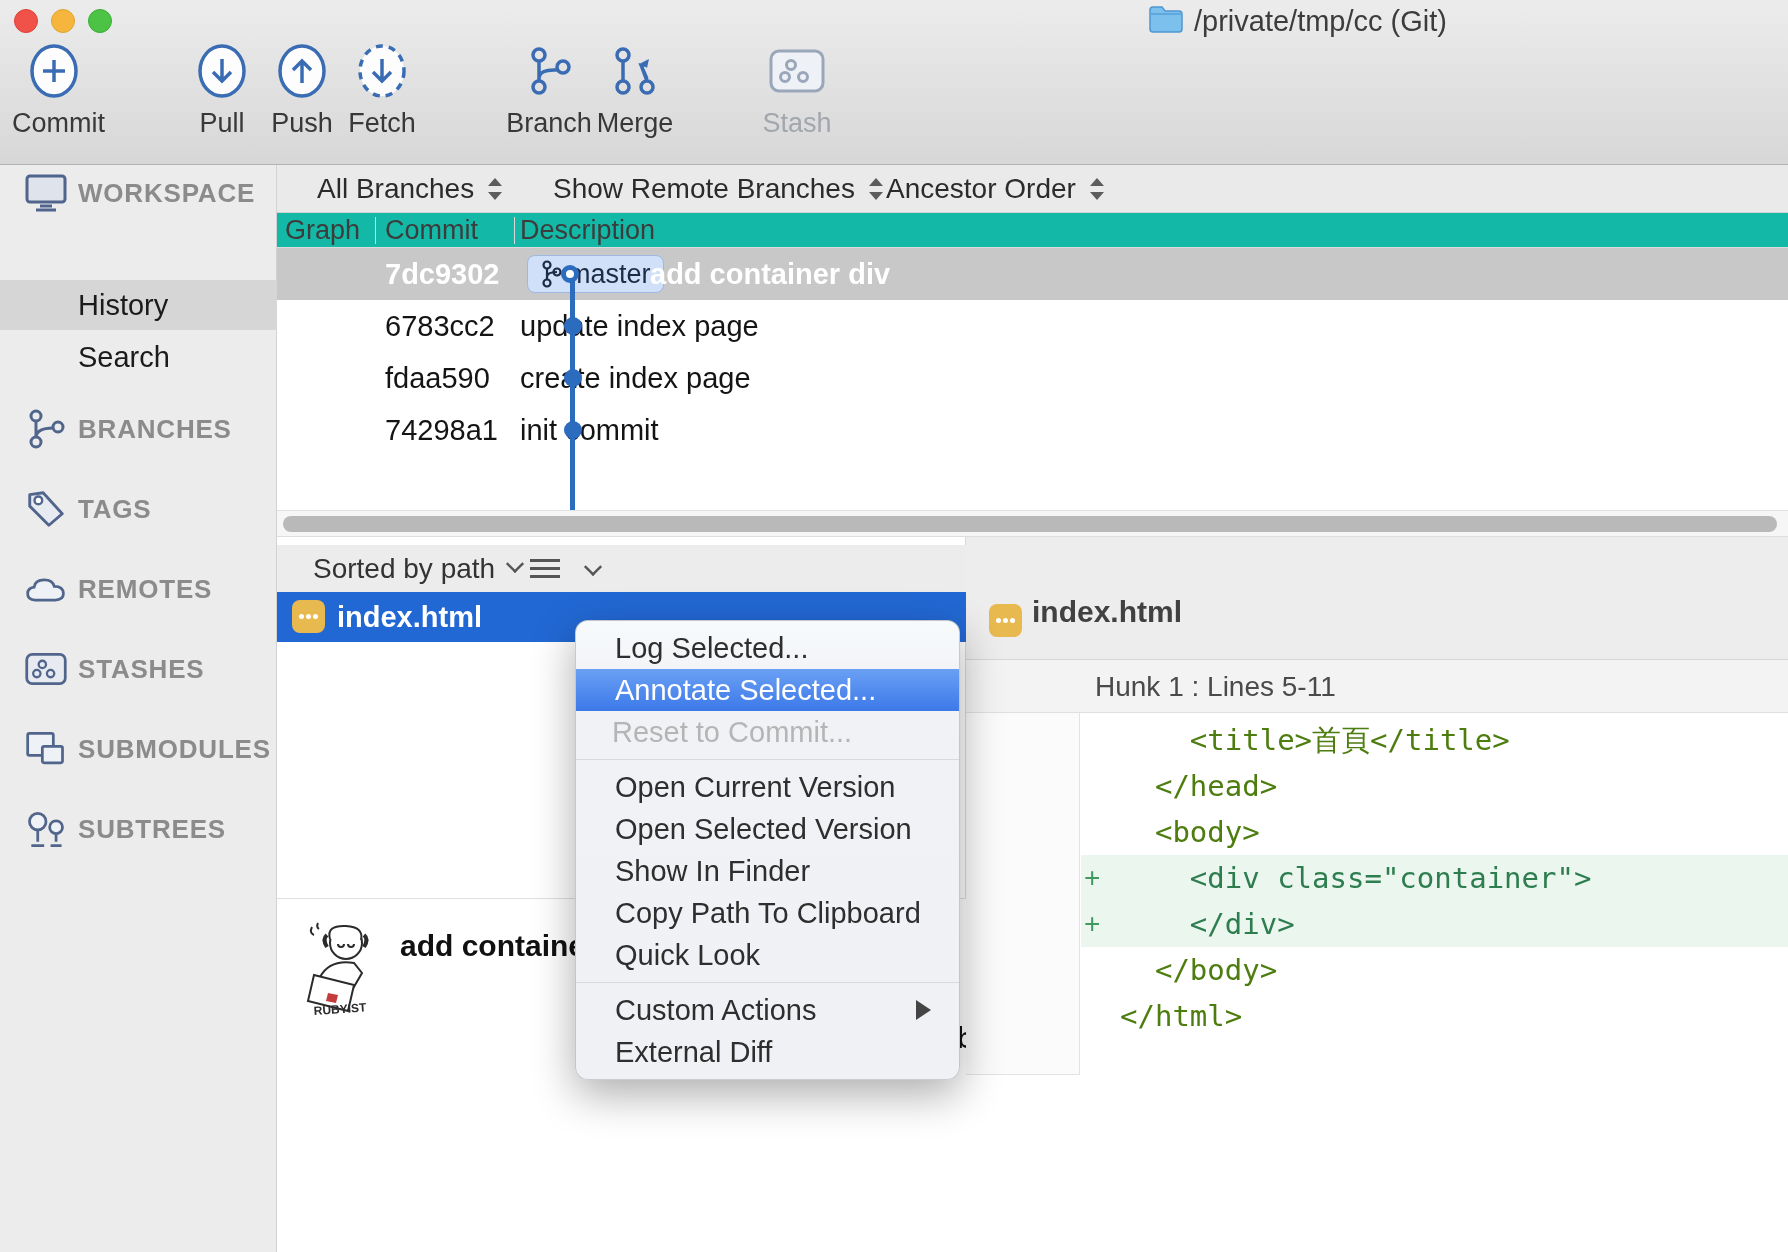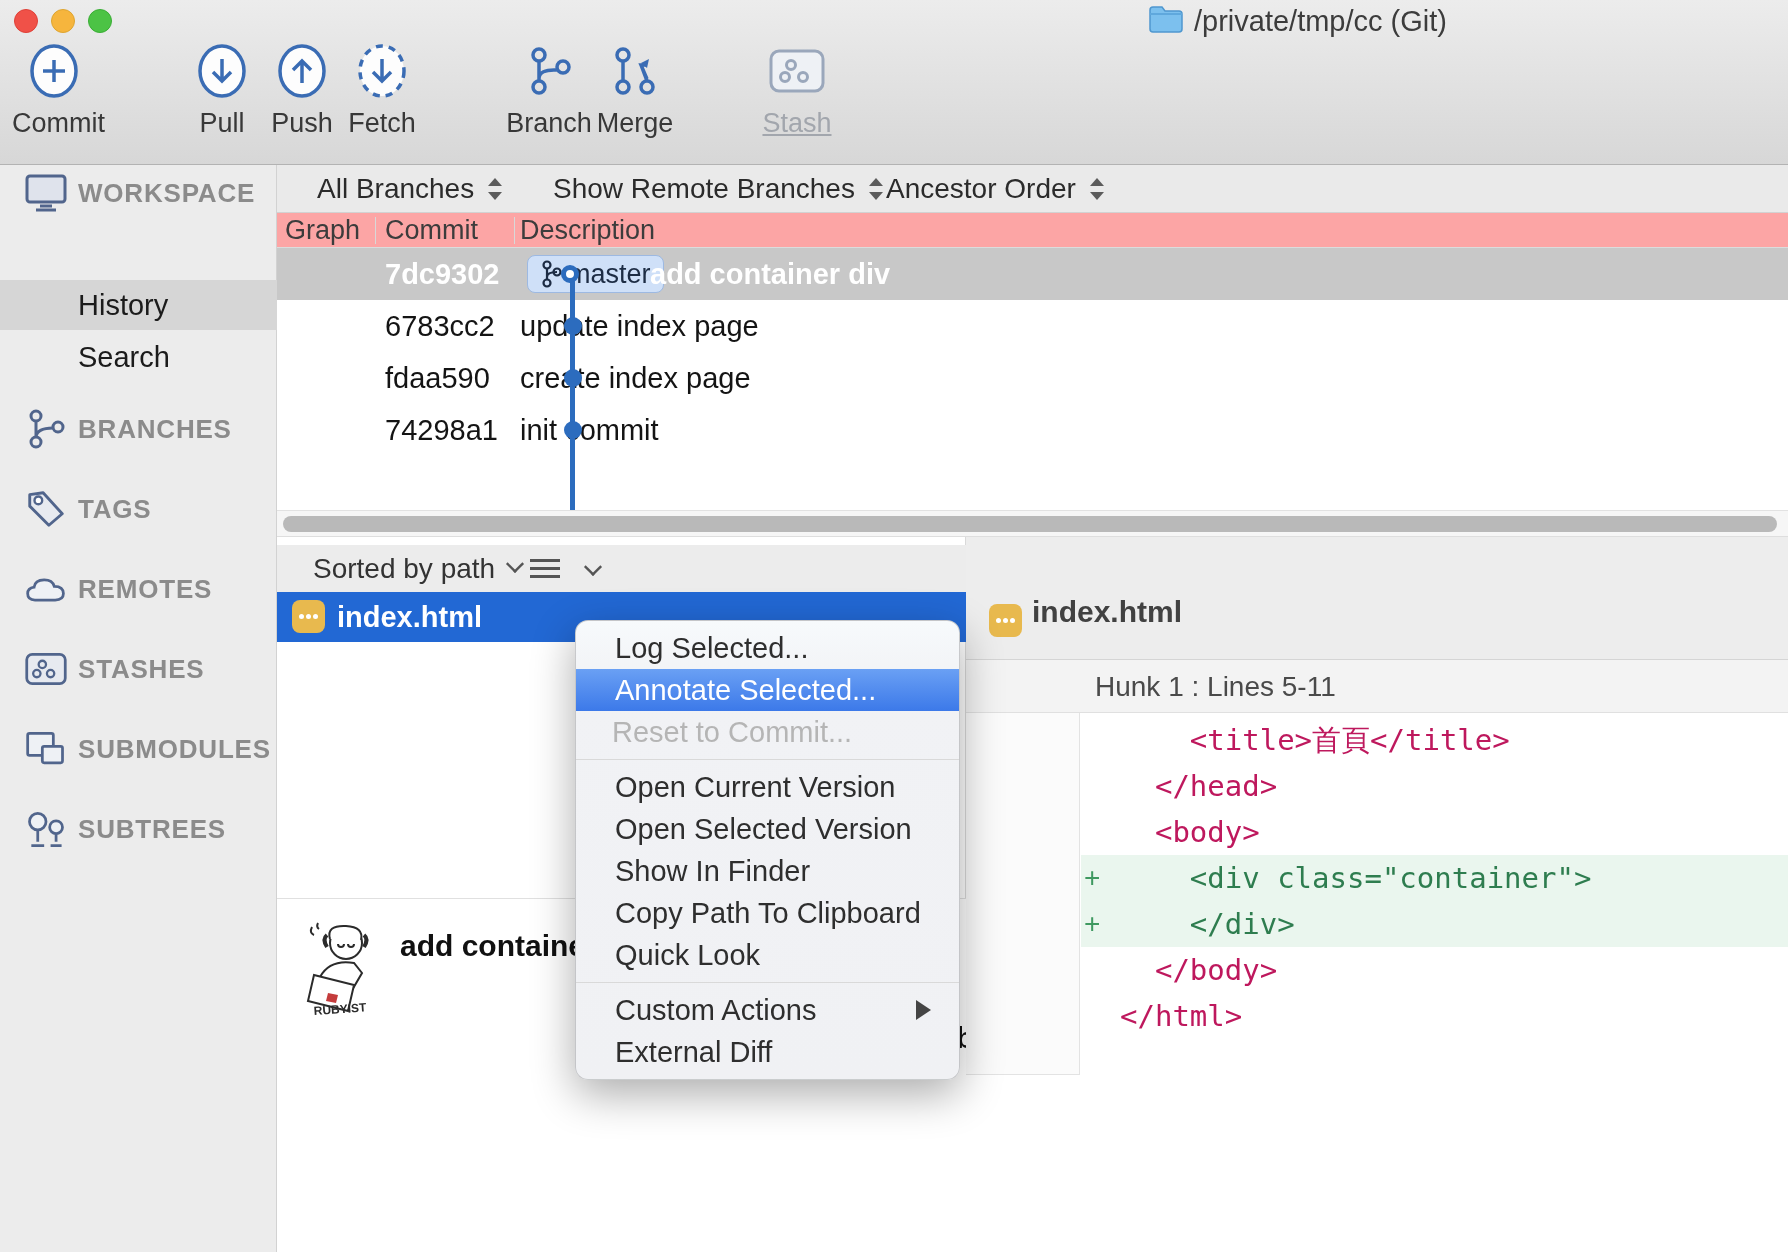--- a/index.html
+++ b/index.html
@@ -11,41 +11,41 @@
     background:linear-gradient(#ececec,#d7d7d7);border-bottom:1px solid #b3b3b3;}
   .tl{position:absolute;top:9px;width:24px;height:24px;border-radius:50%;}
   #tl-close{left:14px;background:#f05148;border:1px solid #df4037;}
   #tl-min{left:51px;background:#f6b53d;border:1px solid #dea52f;}
   #tl-zoom{left:88px;background:#4cc345;border:1px solid #3aae35;}
   #win-title{position:absolute;left:1148px;top:4px;display:flex;align-items:center;gap:10px;}
   #win-title .t{font-size:29px;color:#3c3c3c;}
   .tbtn{position:absolute;top:40px;height:110px;text-align:center;}
   .tbtn .ic{height:62px;display:flex;align-items:center;justify-content:center;}
   .tbtn .lb{font-size:27px;color:#383838;margin-top:6px;}
-  .tbtn.disabled .lb{color:#a2a6ad;text-decoration:underline;}
+  .tbtn.disabled .lb{color:#a2a6ad;}
 
   
   #sidebar{position:absolute;left:0;top:165px;width:277px;height:1087px;
     background:#ececec;border-right:1px solid #d2d2d2;}
   .side-sec{position:absolute;left:0;width:219px;height:52px;display:flex;align-items:center;}
   .side-sec .sic{position:absolute;left:24px;width:44px;height:44px;display:flex;align-items:center;justify-content:center;}
   .side-sec .slb{position:absolute;left:78px;font-size:26px;font-weight:bold;color:#8b8b8b;letter-spacing:.8px;}
   .side-item{position:absolute;left:0;width:277px;height:50px;display:flex;align-items:center;}
   .side-item .ilb{position:absolute;left:78px;font-size:29px;color:#1b1b1b;}
   .side-item.sel{background:#d6d6d6;}
 
   
   #history{position:absolute;left:277px;top:165px;width:1511px;height:340px;background:#fff;}
   #filterbar{position:absolute;left:0;top:0;width:1511px;height:48px;background:#eaeaea;border-bottom:1px solid #d2d2d2;}
   .filt{position:absolute;top:0;height:48px;display:flex;align-items:center;font-size:28px;color:#2b2b2b;}
   .updown{display:inline-block;margin-left:14px;position:relative;width:14px;height:26px;}
   .updown:before,.updown:after{content:"";position:absolute;left:0;border-left:7px solid transparent;border-right:7px solid transparent;}
   .updown:before{top:2px;border-bottom:8px solid #5c5c5c;}
   .updown:after{bottom:2px;border-top:8px solid #5c5c5c;}
-  #colhdr{position:absolute;left:0;top:48px;width:1511px;height:35px;background:#fca5a5;border-bottom:1px solid #dcdcdc;}
+  #colhdr{position:absolute;left:0;top:48px;width:1511px;height:35px;background:#14b8a6;border-bottom:1px solid #dcdcdc;}
   #colhdr span{position:absolute;top:0;height:35px;line-height:35px;font-size:27px;color:#3c3c3c;}
   .colsep{position:absolute;top:4px;width:1px;height:27px;background:#d8d8d8;}
   .crow{position:absolute;left:0;width:1511px;height:52px;}
   .crow .hash{position:absolute;left:108px;top:0;height:52px;line-height:52px;font-size:29px;color:#141414;}
   .crow .desc{position:absolute;left:243px;top:0;height:52px;line-height:52px;font-size:29px;color:#141414;}
   .crow.sel{background:#c8c8c8;}
   .crow.sel .hash,.crow.sel .desc{color:#fff;font-weight:bold;}
   .badge{position:absolute;left:250px;top:7px;height:38px;border-radius:8px;background:#cfe0f8;border:1px solid #9db9e2;
     display:flex;align-items:center;padding:0 12px;gap:6px;}
   .badge .bt{font-size:27px;color:#1d2c44;font-weight:normal;}
@@ -81,21 +81,21 @@
   #diff-filehdr .fn{position:absolute;left:66px;top:58px;font-size:30px;font-weight:bold;color:#414141;}
   #hunkhdr{position:absolute;left:0;top:123px;width:822px;height:53px;background:#f3f3f3;border-bottom:1px solid #e0e0e0;}
   #hunkhdr span{position:absolute;left:129px;top:0;height:53px;line-height:53px;font-size:28px;color:#4a4a4a;}
   #diffbody{position:absolute;left:0;top:176px;width:822px;height:539px;background:#fff;}
   #gutter{position:absolute;left:0;top:0;width:114px;height:362px;background:#fbfbfb;border-right:1px solid #e3e3e3;border-bottom:1px solid #e3e3e3;}
   .dline{position:absolute;left:0;width:822px;height:46px;font-family:"DejaVu Sans Mono",monospace;}
   .dline .no,.dline .nn{position:absolute;top:0;height:46px;line-height:46px;font-size:27px;color:#a8a8a8;text-align:right;font-family:"DejaVu Sans Mono",monospace;}
   .dline .no{left:0;width:47px;}
   .dline .nn{left:55px;width:47px;}
   .dline .sign{position:absolute;left:118px;top:0;height:46px;line-height:46px;font-size:28px;color:#3f9960;}
-  .dline .code{position:absolute;left:154px;top:0;height:46px;line-height:46px;font-size:29px;color:#be185d;white-space:pre;font-family:"DejaVu Sans Mono",monospace;}
+  .dline .code{position:absolute;left:154px;top:0;height:46px;line-height:46px;font-size:29px;color:#4d7c0f;white-space:pre;font-family:"DejaVu Sans Mono",monospace;}
   .dline.added .bgband{position:absolute;left:115px;top:0;width:707px;height:46px;background:#eaf6ee;}
   .dline.added .code{color:#2e7d4f;}
 
   
   #ctxmenu{position:absolute;left:575px;top:620px;width:385px;border-radius:13px;
     background:linear-gradient(#f7fafc,#f1f2f5 14%,#f0f1f4);border:1px solid rgba(0,0,0,.18);
     box-shadow:0 14px 44px rgba(0,0,0,.33);padding:6px 0;z-index:50;}
   .mitem{position:relative;height:42px;line-height:42px;font-size:29px;color:#2e2e2e;padding-left:39px;}
   .mitem.hl{background:linear-gradient(#6aa0f4,#3c79e9);color:#fff;}
   .mitem.dis{color:#b5b5b5;padding-left:36px;}

